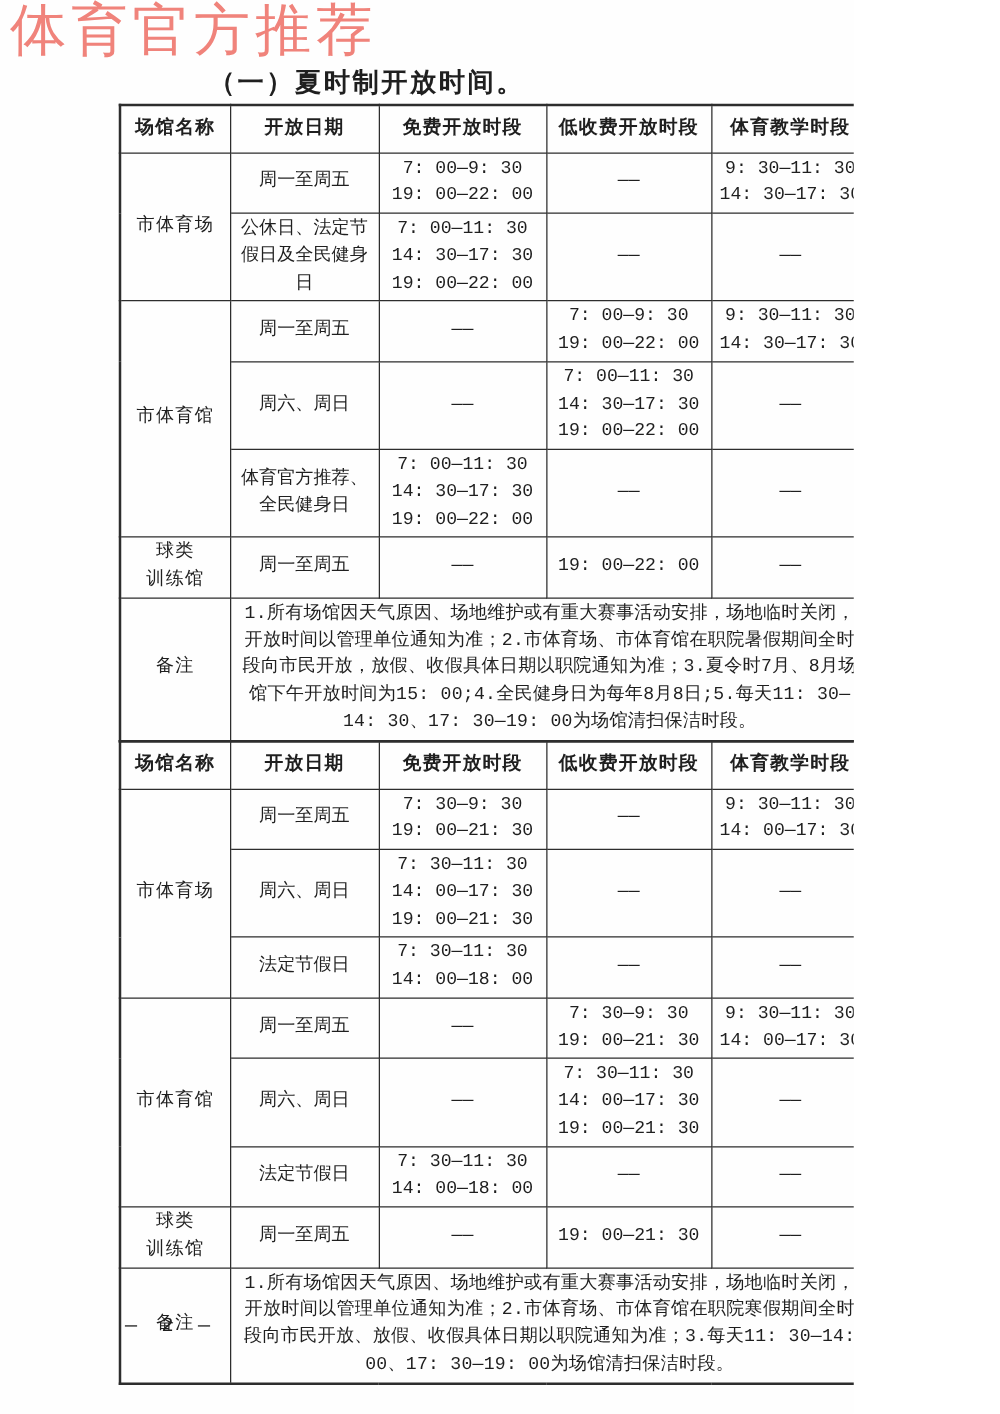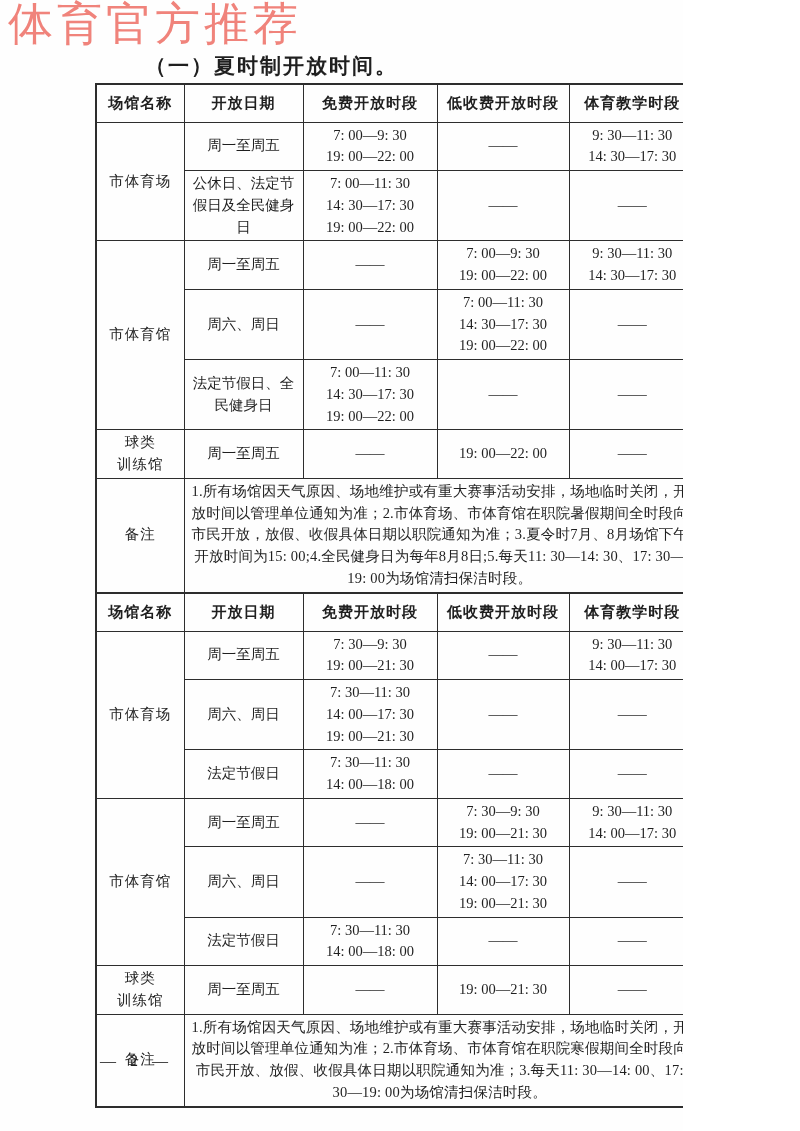--- a/index.html
+++ b/index.html
@@ -2,42 +2,42 @@
 <html><head>
 <meta charset="utf-8">
 <style>
   * { margin: 0; padding: 0; box-sizing: border-box; }
   html, body { background: #ffffff; }
   .page {
     position: relative;
     width: 683px;
     height: 1131px;
     background: #fefefe;
-    font-family: Liberation Serif, serif;
+    font-family: Liberation Mono, monospace;
     color: #1f1f1f;
     overflow: hidden;
   }
   .watermark {
     position: absolute;
     left: 8px;
     top: -6px;
     font-size: 45px;
     font-weight: 400;
     letter-spacing: 4px;
     white-space: nowrap;
   }
   .section-title {
     position: absolute;
     left: 145px;
     font-size: 21px;
     font-weight: 700;
     letter-spacing: 2px;
     white-space: nowrap;
   }
-  .title-1 { top: 52px; }
+  .title-1 { top: 52px; margin-left: 22px; }
   .title-2 { top: 556px; }
   .sched-table {
     position: absolute;
     left: 95px;
     width: 600px;
     border-collapse: collapse;
     table-layout: fixed;
     border: 2.2px solid #2d2d2d;
   }
   .table-1 { top: 83px; }
@@ -127,21 +127,21 @@
     </tr>
     <tr style="height:60px">
       <td>周六、周日</td>
       <td>——</td>
       <td>7: 00—11: 30
 14: 30—17: 30
 19: 00—22: 00</td>
       <td>——</td>
     </tr>
     <tr style="height:60px">
-      <td>法定节假日、全民健身日</td>
+      <td>体育官方推荐、全民健身日</td>
       <td>7: 00—11: 30
 14: 30—17: 30
 19: 00—22: 00</td>
       <td>——</td>
       <td>——</td>
     </tr>
     <tr style="height:44px">
       <td class="venue-cell">球类
 训练馆</td>
       <td>周一至周五</td>

